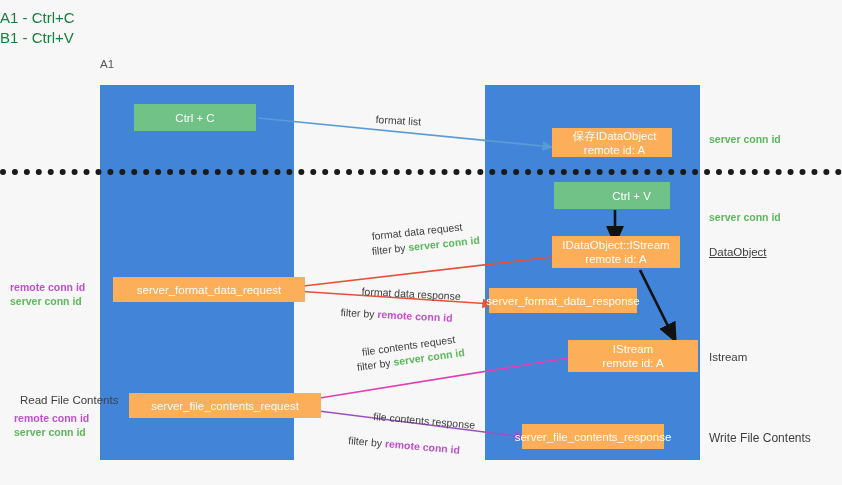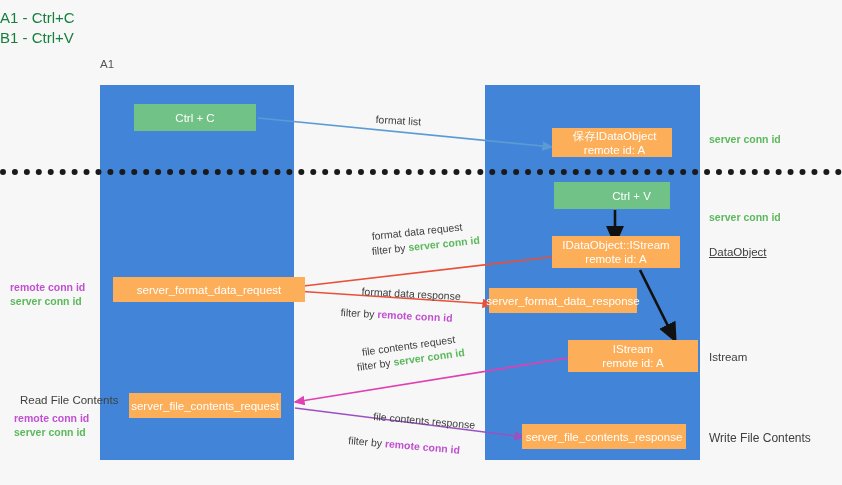--- a/index.html
+++ b/index.html
@@ -133,25 +133,25 @@
   </div>
 
   <div class="box orange" style="left:113px;top:277px;width:192px;height:25px;justify-content:center;">
     <span>server_format_data_request</span>
   </div>
 
   <div class="box orange" style="left:489px;top:288px;width:148px;height:25px;">
     <span>server_format_data_response</span>
   </div>
 
-  <div class="box orange" style="left:129px;top:393px;width:152px;height:25px;">
+  <div class="box orange" style="left:129px;top:393px;width:192px;height:25px;">
     <span>server_file_contents_request</span>
   </div>
 
-  <div class="box orange" style="left:522px;top:424px;width:164px;height:25px;">
+  <div class="box orange" style="left:522px;top:424px;width:142px;height:25px;">
     <span>server_file_contents_response</span>
   </div>
 
   <div class="lbl rot" style="left:376px;top:112px;transform:rotate(3deg);">format list</div>
 
   <div class="lbl rot" style="left:371px;top:229px;transform:rotate(-6deg);">format data request</div>
   <div class="lbl rot" style="left:371px;top:244px;transform:rotate(-6deg);">
     <span>filter by </span><span class="g">server conn id</span>
   </div>
 

